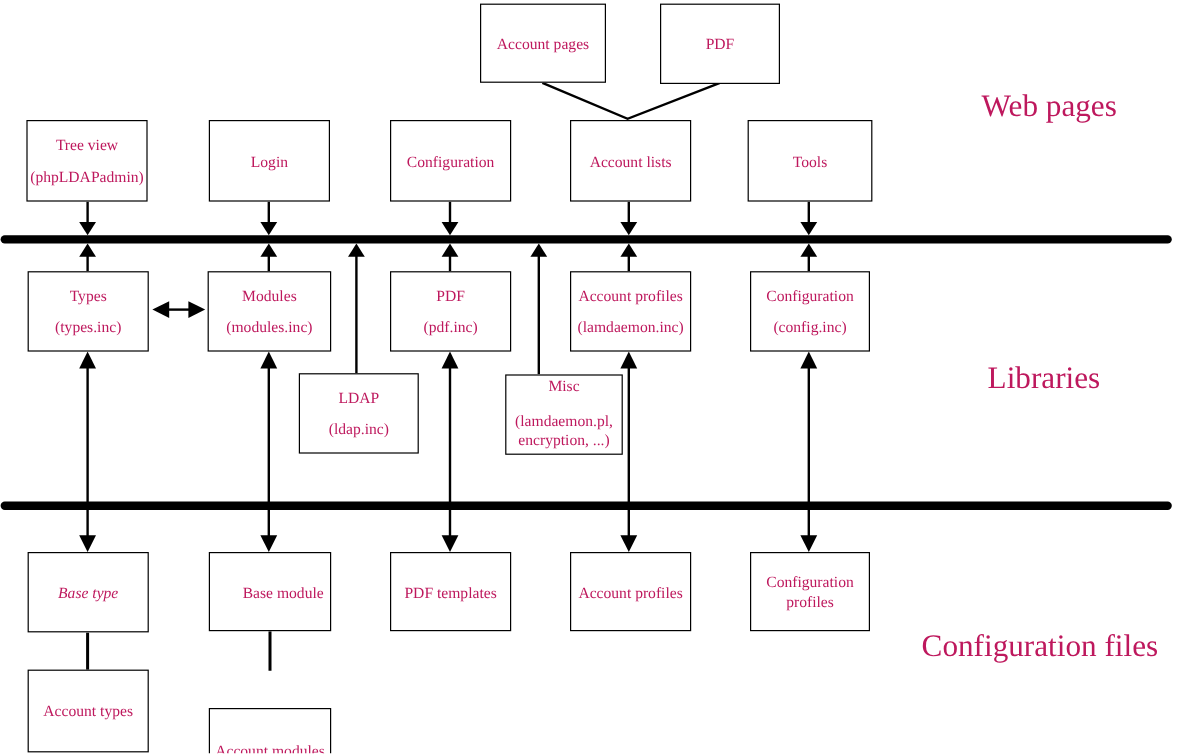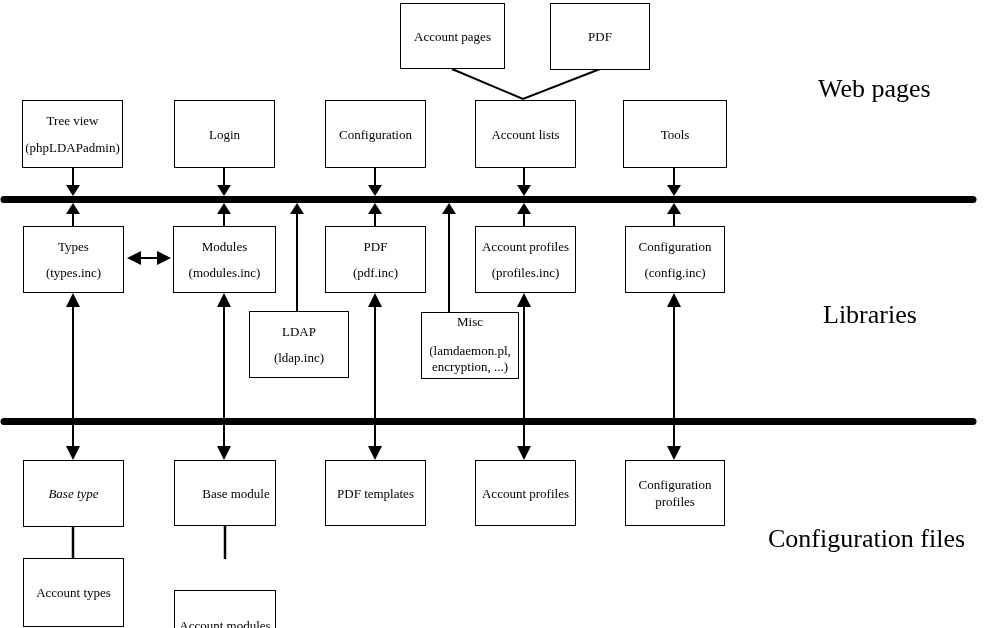--- a/index.html
+++ b/index.html
@@ -6,21 +6,21 @@
     margin: 0;
     padding: 0;
     background: #ffffff;
   }
   #stage {
     position: relative;
     width: 988px;
     height: 628px;
     background: #ffffff;
     font-family: "Liberation Serif", "DejaVu Serif", serif;
-    color: #000000;
+    color: #be185d;
     overflow: hidden;
   }
   #wires {
     position: absolute;
     left: 0;
     top: 0;
     width: 988px;
     height: 628px;
   }
   .box {
@@ -188,21 +188,21 @@
   <div class="box two" style="left:173px; top:226px; width:103px; height:67px;">
     <span class="lbl">Modules</span>
     <span class="lbl">(modules.inc)</span>
   </div>
   <div class="box two" style="left:325px; top:226px; width:101px; height:67px;">
     <span class="lbl">PDF</span>
     <span class="lbl">(pdf.inc)</span>
   </div>
   <div class="box two" style="left:475px; top:226px; width:101px; height:67px;">
     <span class="lbl">Account profiles</span>
-    <span class="lbl">(profiles.inc)</span>
+    <span class="lbl">(lamdaemon.inc)</span>
   </div>
   <div class="box two" style="left:625px; top:226px; width:100px; height:67px;">
     <span class="lbl">Configuration</span>
     <span class="lbl">(config.inc)</span>
   </div>
   <div class="box two" style="left:249px; top:311px; width:100px; height:67px;">
     <span class="lbl">LDAP</span>
     <span class="lbl">(ldap.inc)</span>
   </div>
   <div class="box misc-box" style="left:401px; top:312px; width:98px; height:67px;margin-left:20px;">

